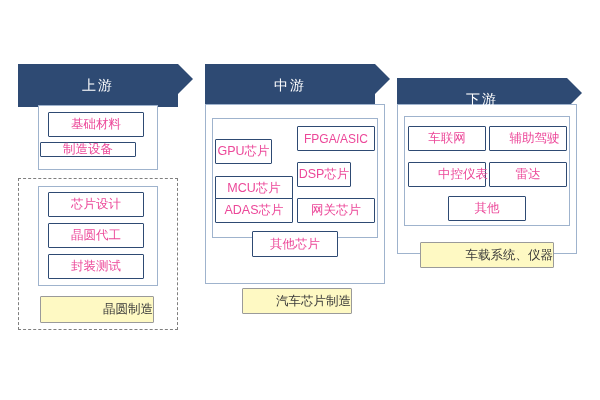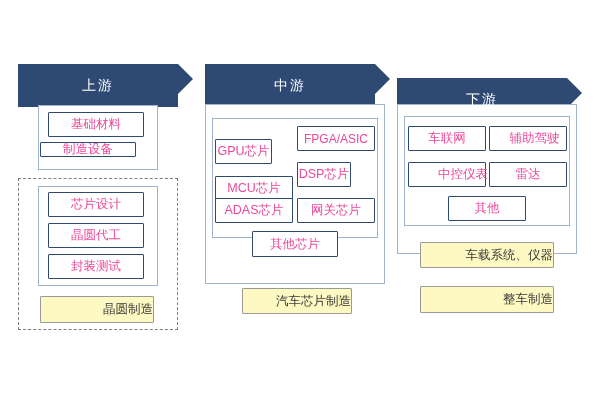--- a/index.html
+++ b/index.html
@@ -169,17 +169,14 @@
   </div>
   <div class="node" style="left:448px; top:196px; width:78px; height:25px;">
     <span>其他</span>
   </div>
   <div class="node" style="left:489px; top:162px; width:78px; height:25px;">
     <span>雷达</span>
   </div>
   <div class="node grey" style="left:420px; top:242px; width:134px; height:26px;">
     <span>车载系统、仪器</span>
   </div>
-  <div class="node grey" style="left:420px; top:286px; width:134px; height:27px;">
-    <span>整车制造</span>
-  </div>
 
 </div>
 
 </body></html>

